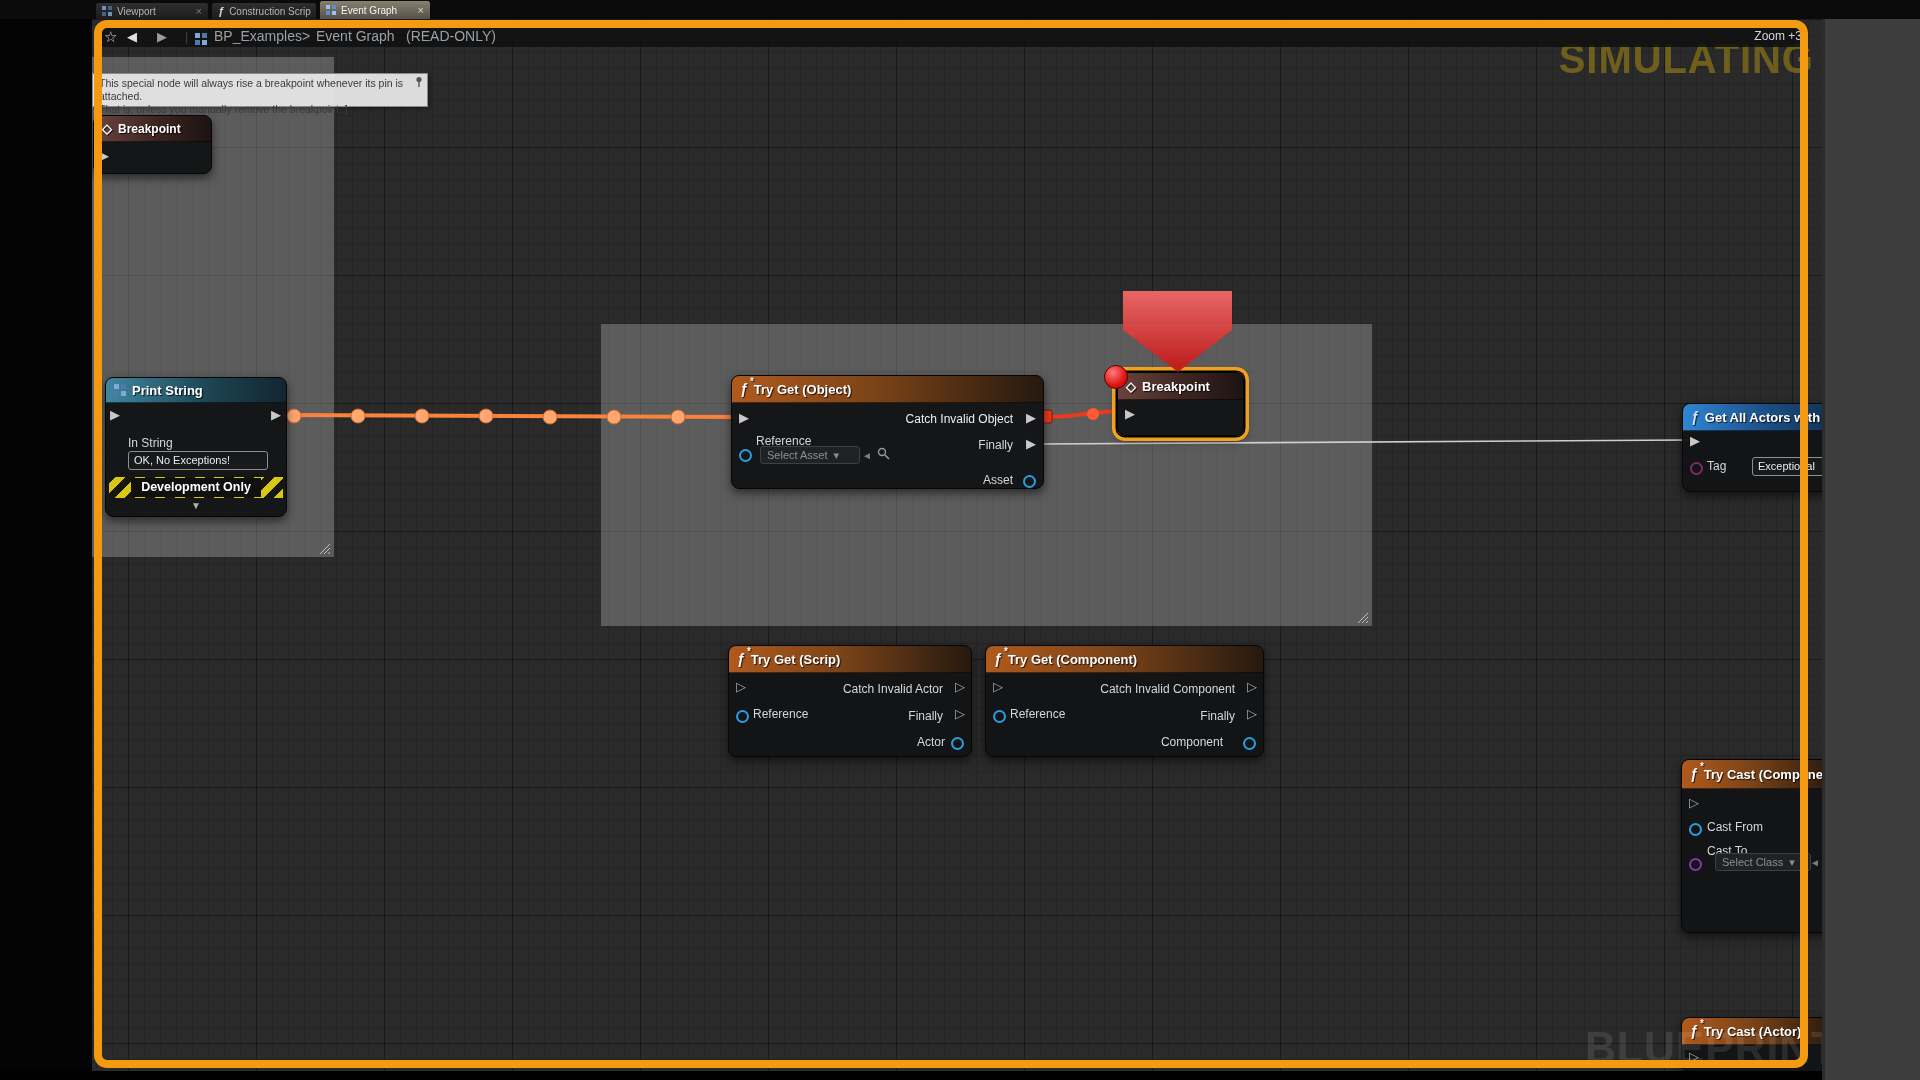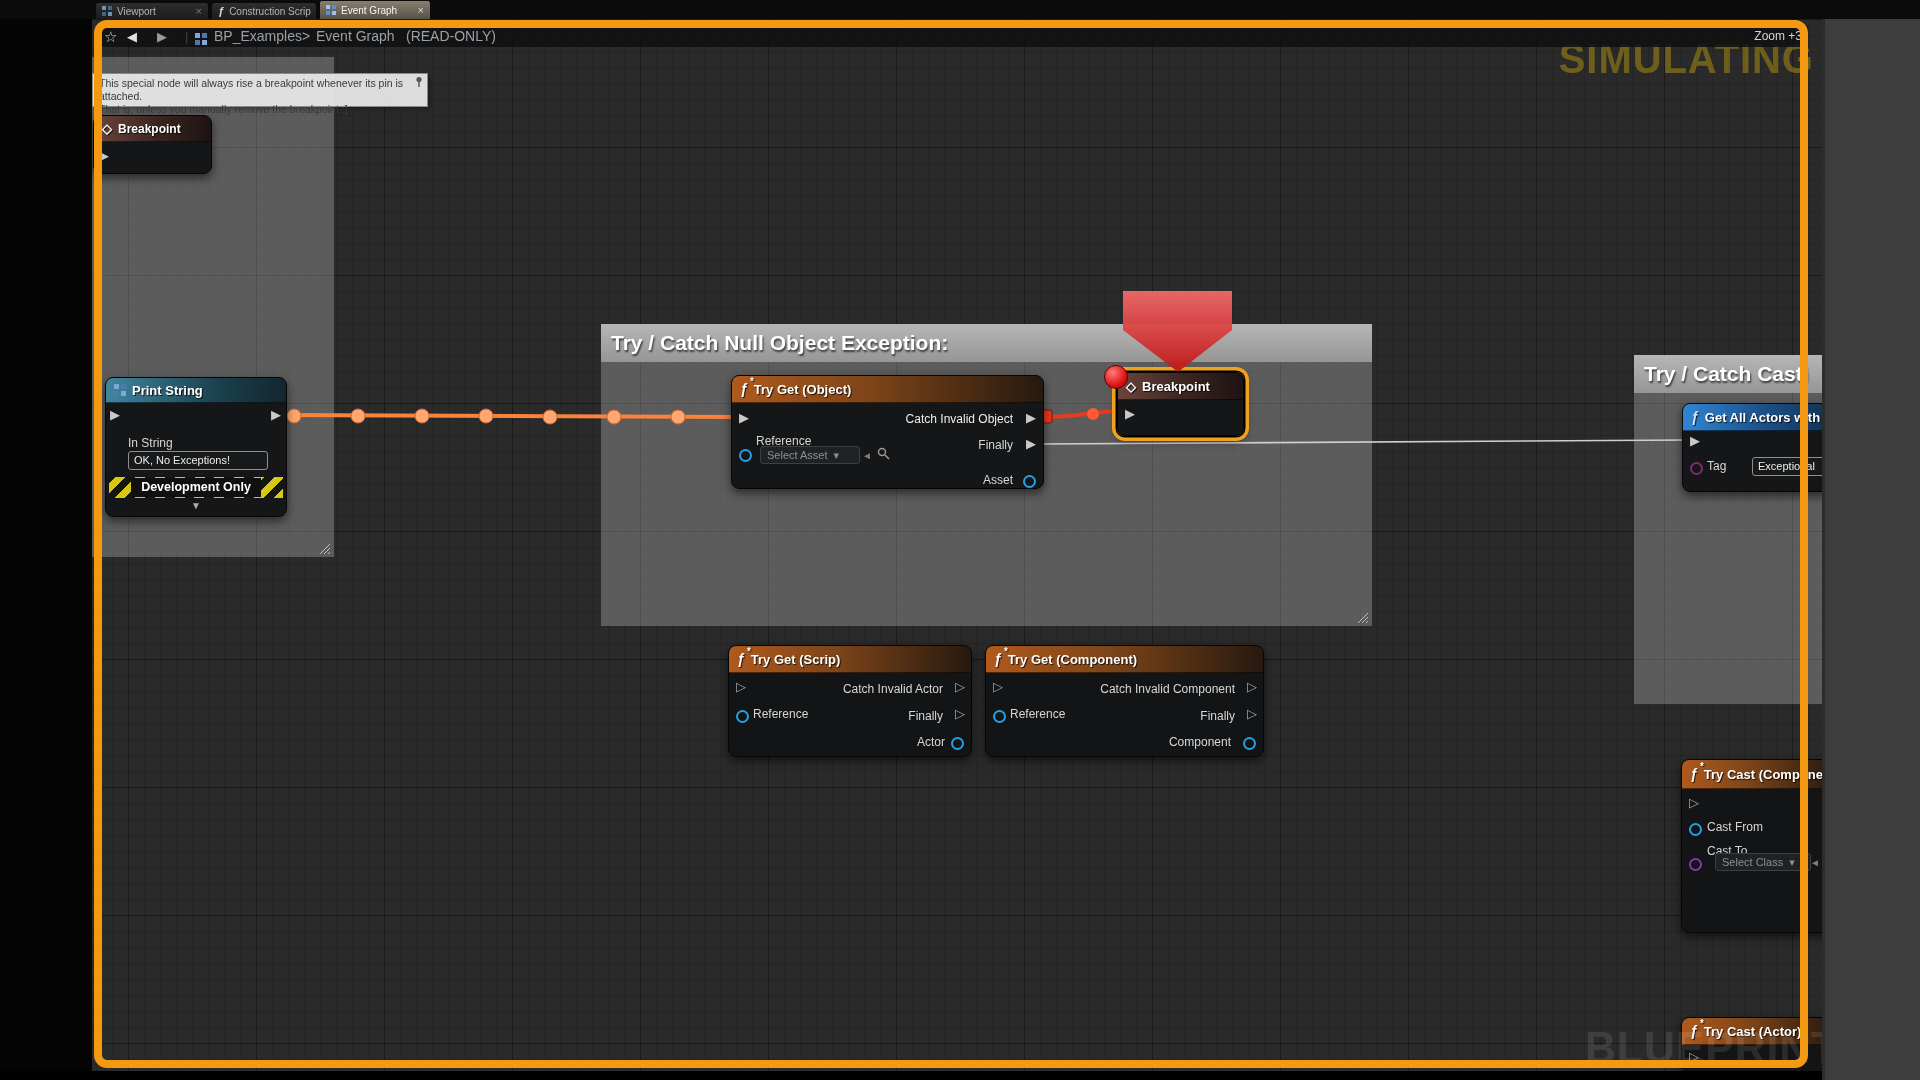--- a/index.html
+++ b/index.html
@@ -123,29 +123,25 @@
 
   <div class="canvas"></div>
 
   <div class="comment-body" style="left:92px;top:57px;width:242px;height:500px;">
     <svg class="rsz" width="12" height="12">
       <path d="M11 1 L1 11 M11 5 L5 11 M11 9 L9 11" stroke="rgba(255,255,255,0.75)" stroke-width="1" fill="none"></path>
     </svg>
   </div>
 
   <div class="comment-body" style="left:601px;top:324px;width:771px;height:302px;">
-    <div class="comment-title">Try / Catch Null Object Exception:</div>
     <svg class="rsz" width="12" height="12">
       <path d="M11 1 L1 11 M11 5 L5 11 M11 9 L9 11" stroke="rgba(255,255,255,0.75)" stroke-width="1" fill="none"></path>
     </svg>
   </div>
 
-  <div class="comment-body" style="left:1634px;top:355px;width:198px;height:349px;">
-    <div class="comment-title">Try / Catch Casti</div>
-  </div>
 
 
   <svg class="wires" width="1920" height="1080">
 
     <line x1="283" y1="415" x2="737" y2="417" stroke="#f9823c" stroke-width="4"></line>
     <circle cx="294" cy="416" r="7" fill="#ffa770" stroke="#d96a22"></circle>
     <circle cx="358" cy="416" r="7" fill="#ffa770" stroke="#d96a22"></circle>
     <circle cx="422" cy="416" r="7" fill="#ffa770" stroke="#d96a22"></circle>
     <circle cx="486" cy="416" r="7" fill="#ffa770" stroke="#d96a22"></circle>
     <circle cx="550" cy="417" r="7" fill="#ffa770" stroke="#d96a22"></circle>
@@ -241,21 +237,21 @@
       <span class="fnico"><span>ƒ</span><i>*</i></span>
       <span>Try Get (Component)</span>
     </div>
     <span class="exec hollow" style="left:7px;top:34px;">▷</span>
     <span class="pin-label" style="right:28px;top:36px;">Catch Invalid Component</span>
     <span class="exec hollow" style="right:6px;top:34px;">▷</span>
     <span class="ring" style="left:7px;top:64px;"></span>
     <span class="pin-label" style="left:24px;top:61px;">Reference</span>
     <span class="pin-label" style="right:28px;top:63px;">Finally</span>
     <span class="exec hollow" style="right:6px;top:61px;">▷</span>
-    <span class="pin-label" style="right:32px;top:89px;text-align:right;">Component</span>
+    <span class="pin-label" style="right:40px;top:89px;text-align:right;">Component</span>
     <span class="ring" style="right:7px;top:91px;"></span>
   </div>
 
   <div class="node" style="left:1682px;top:403px;width:150px;height:87px;">
     <div class="node-head head-blue">
       <span class="fnico" style="color:#cfe6ff;"><span>ƒ</span></span>
       <span>Get All Actors with</span>
     </div>
     <span class="exec" style="left:7px;top:30px;">▶</span>
     <span class="ring magenta" style="left:7px;top:58px;"></span>

